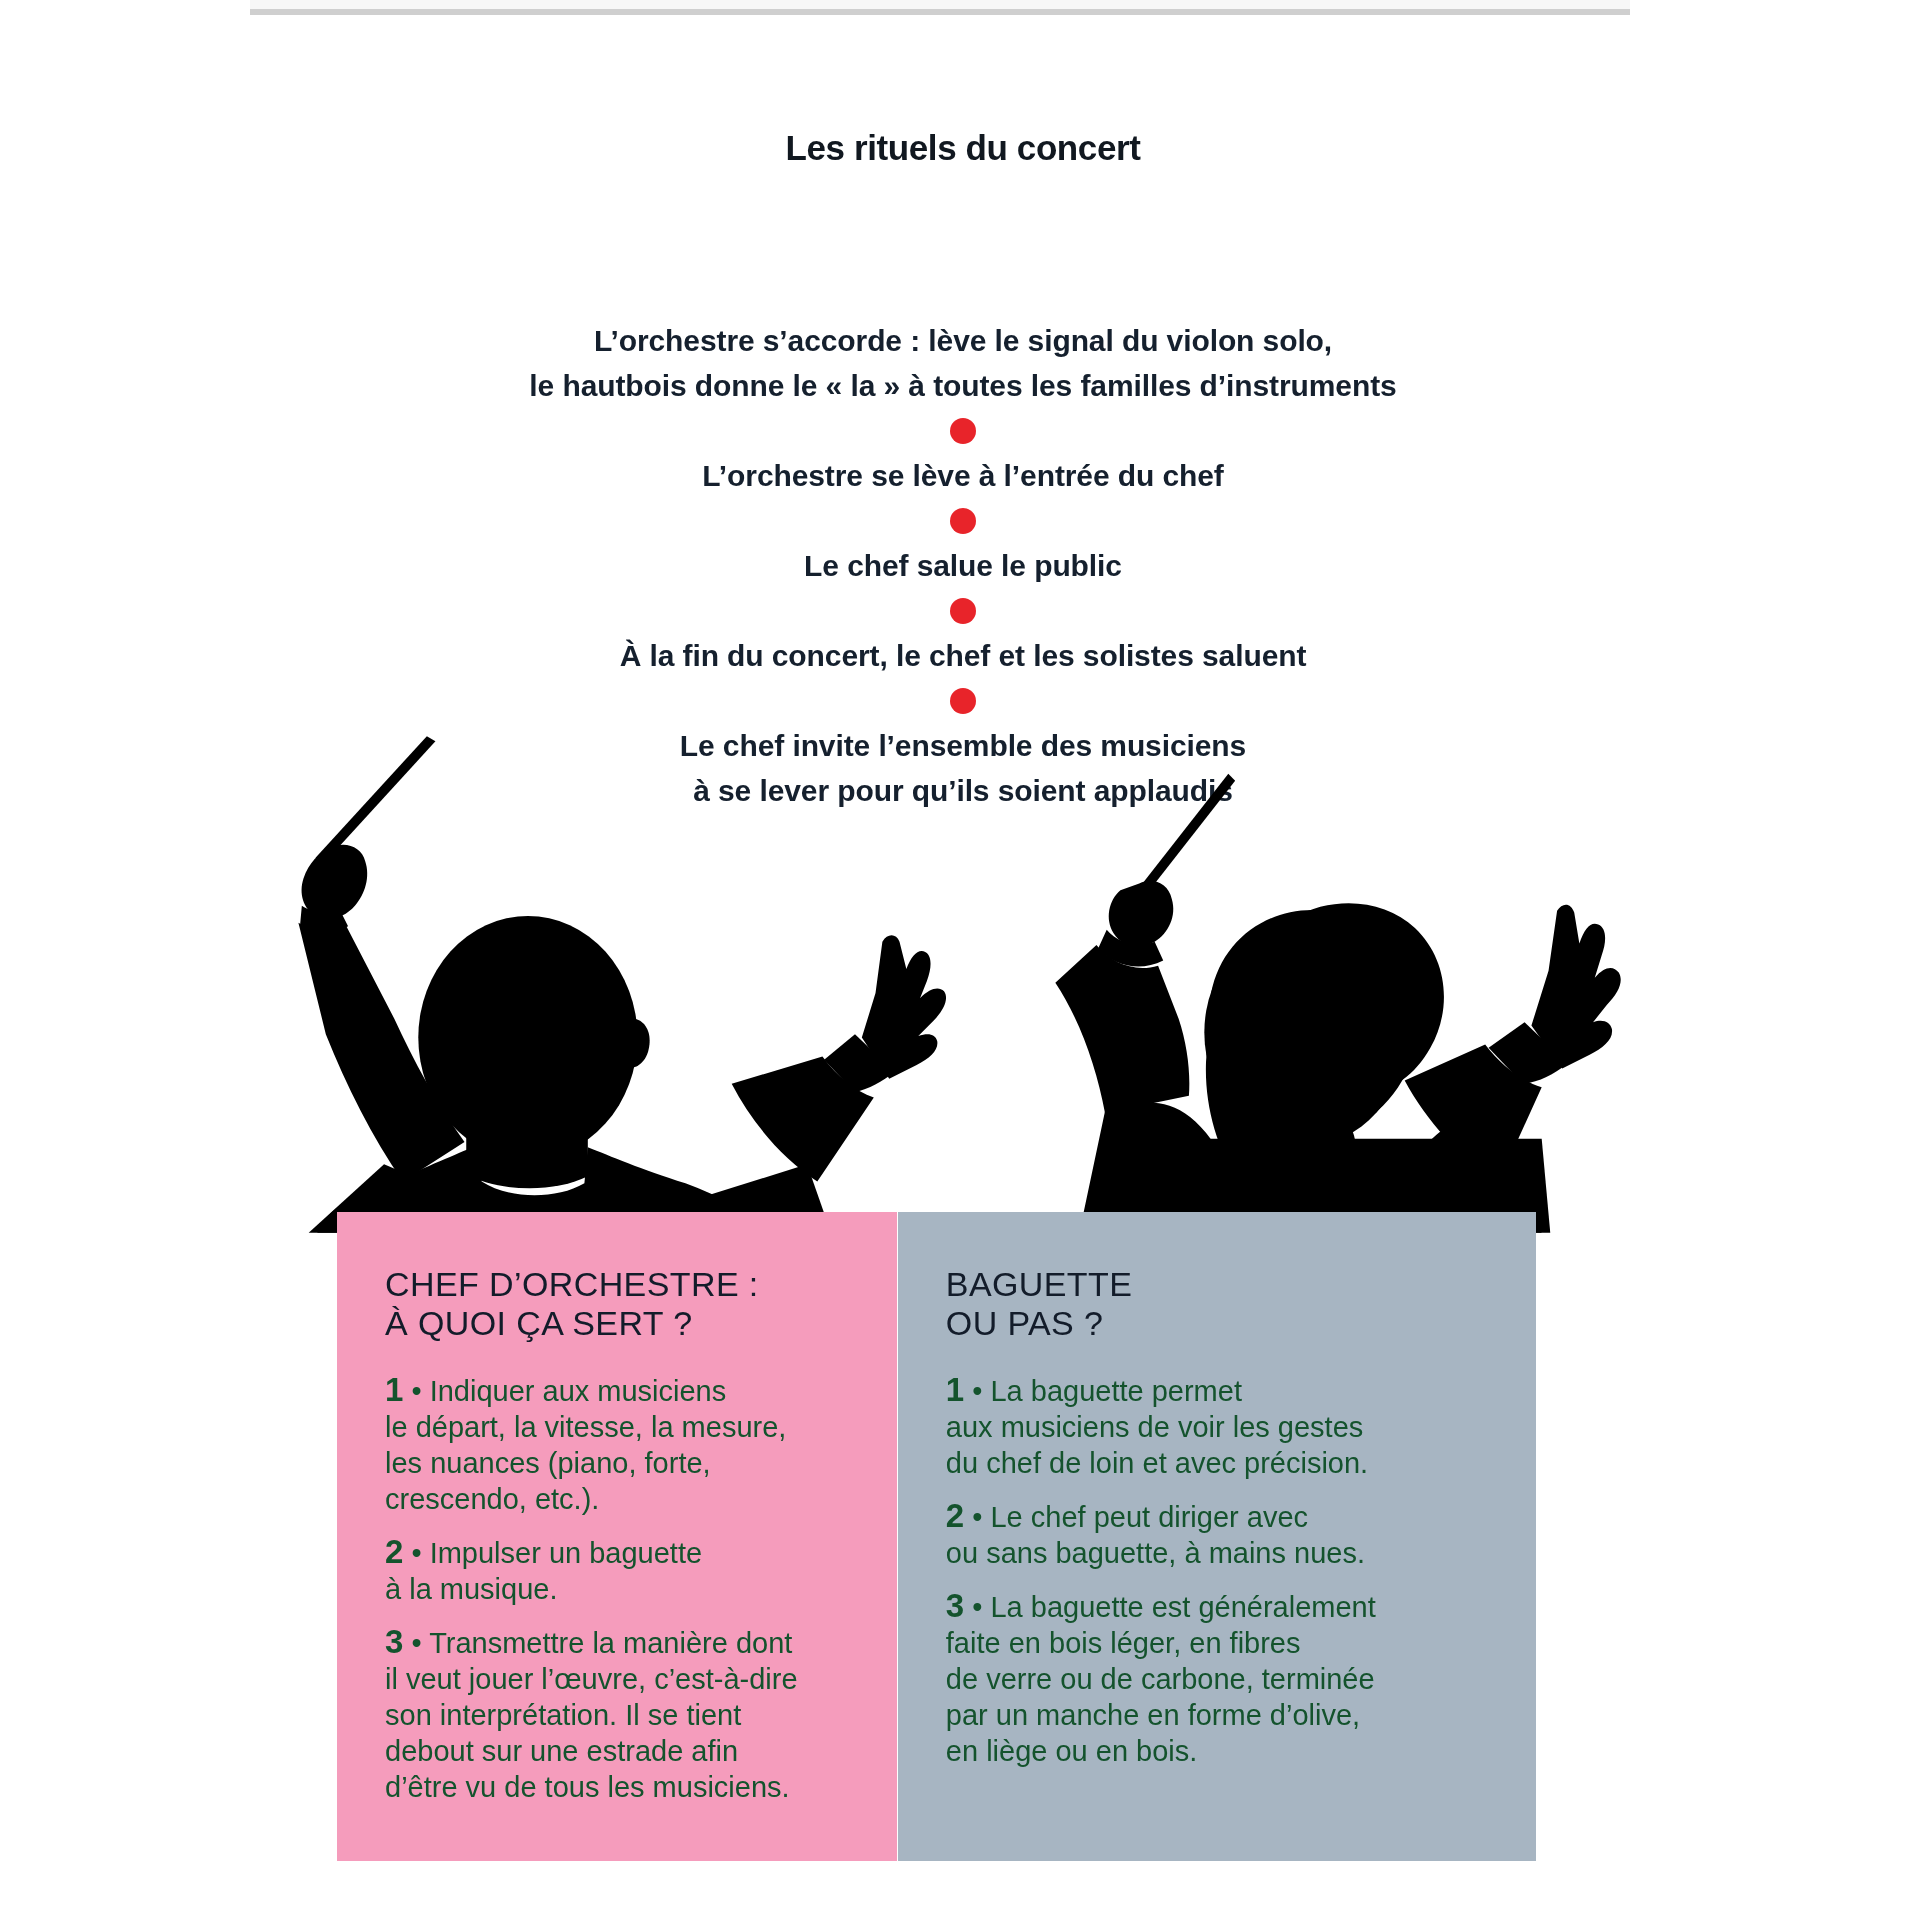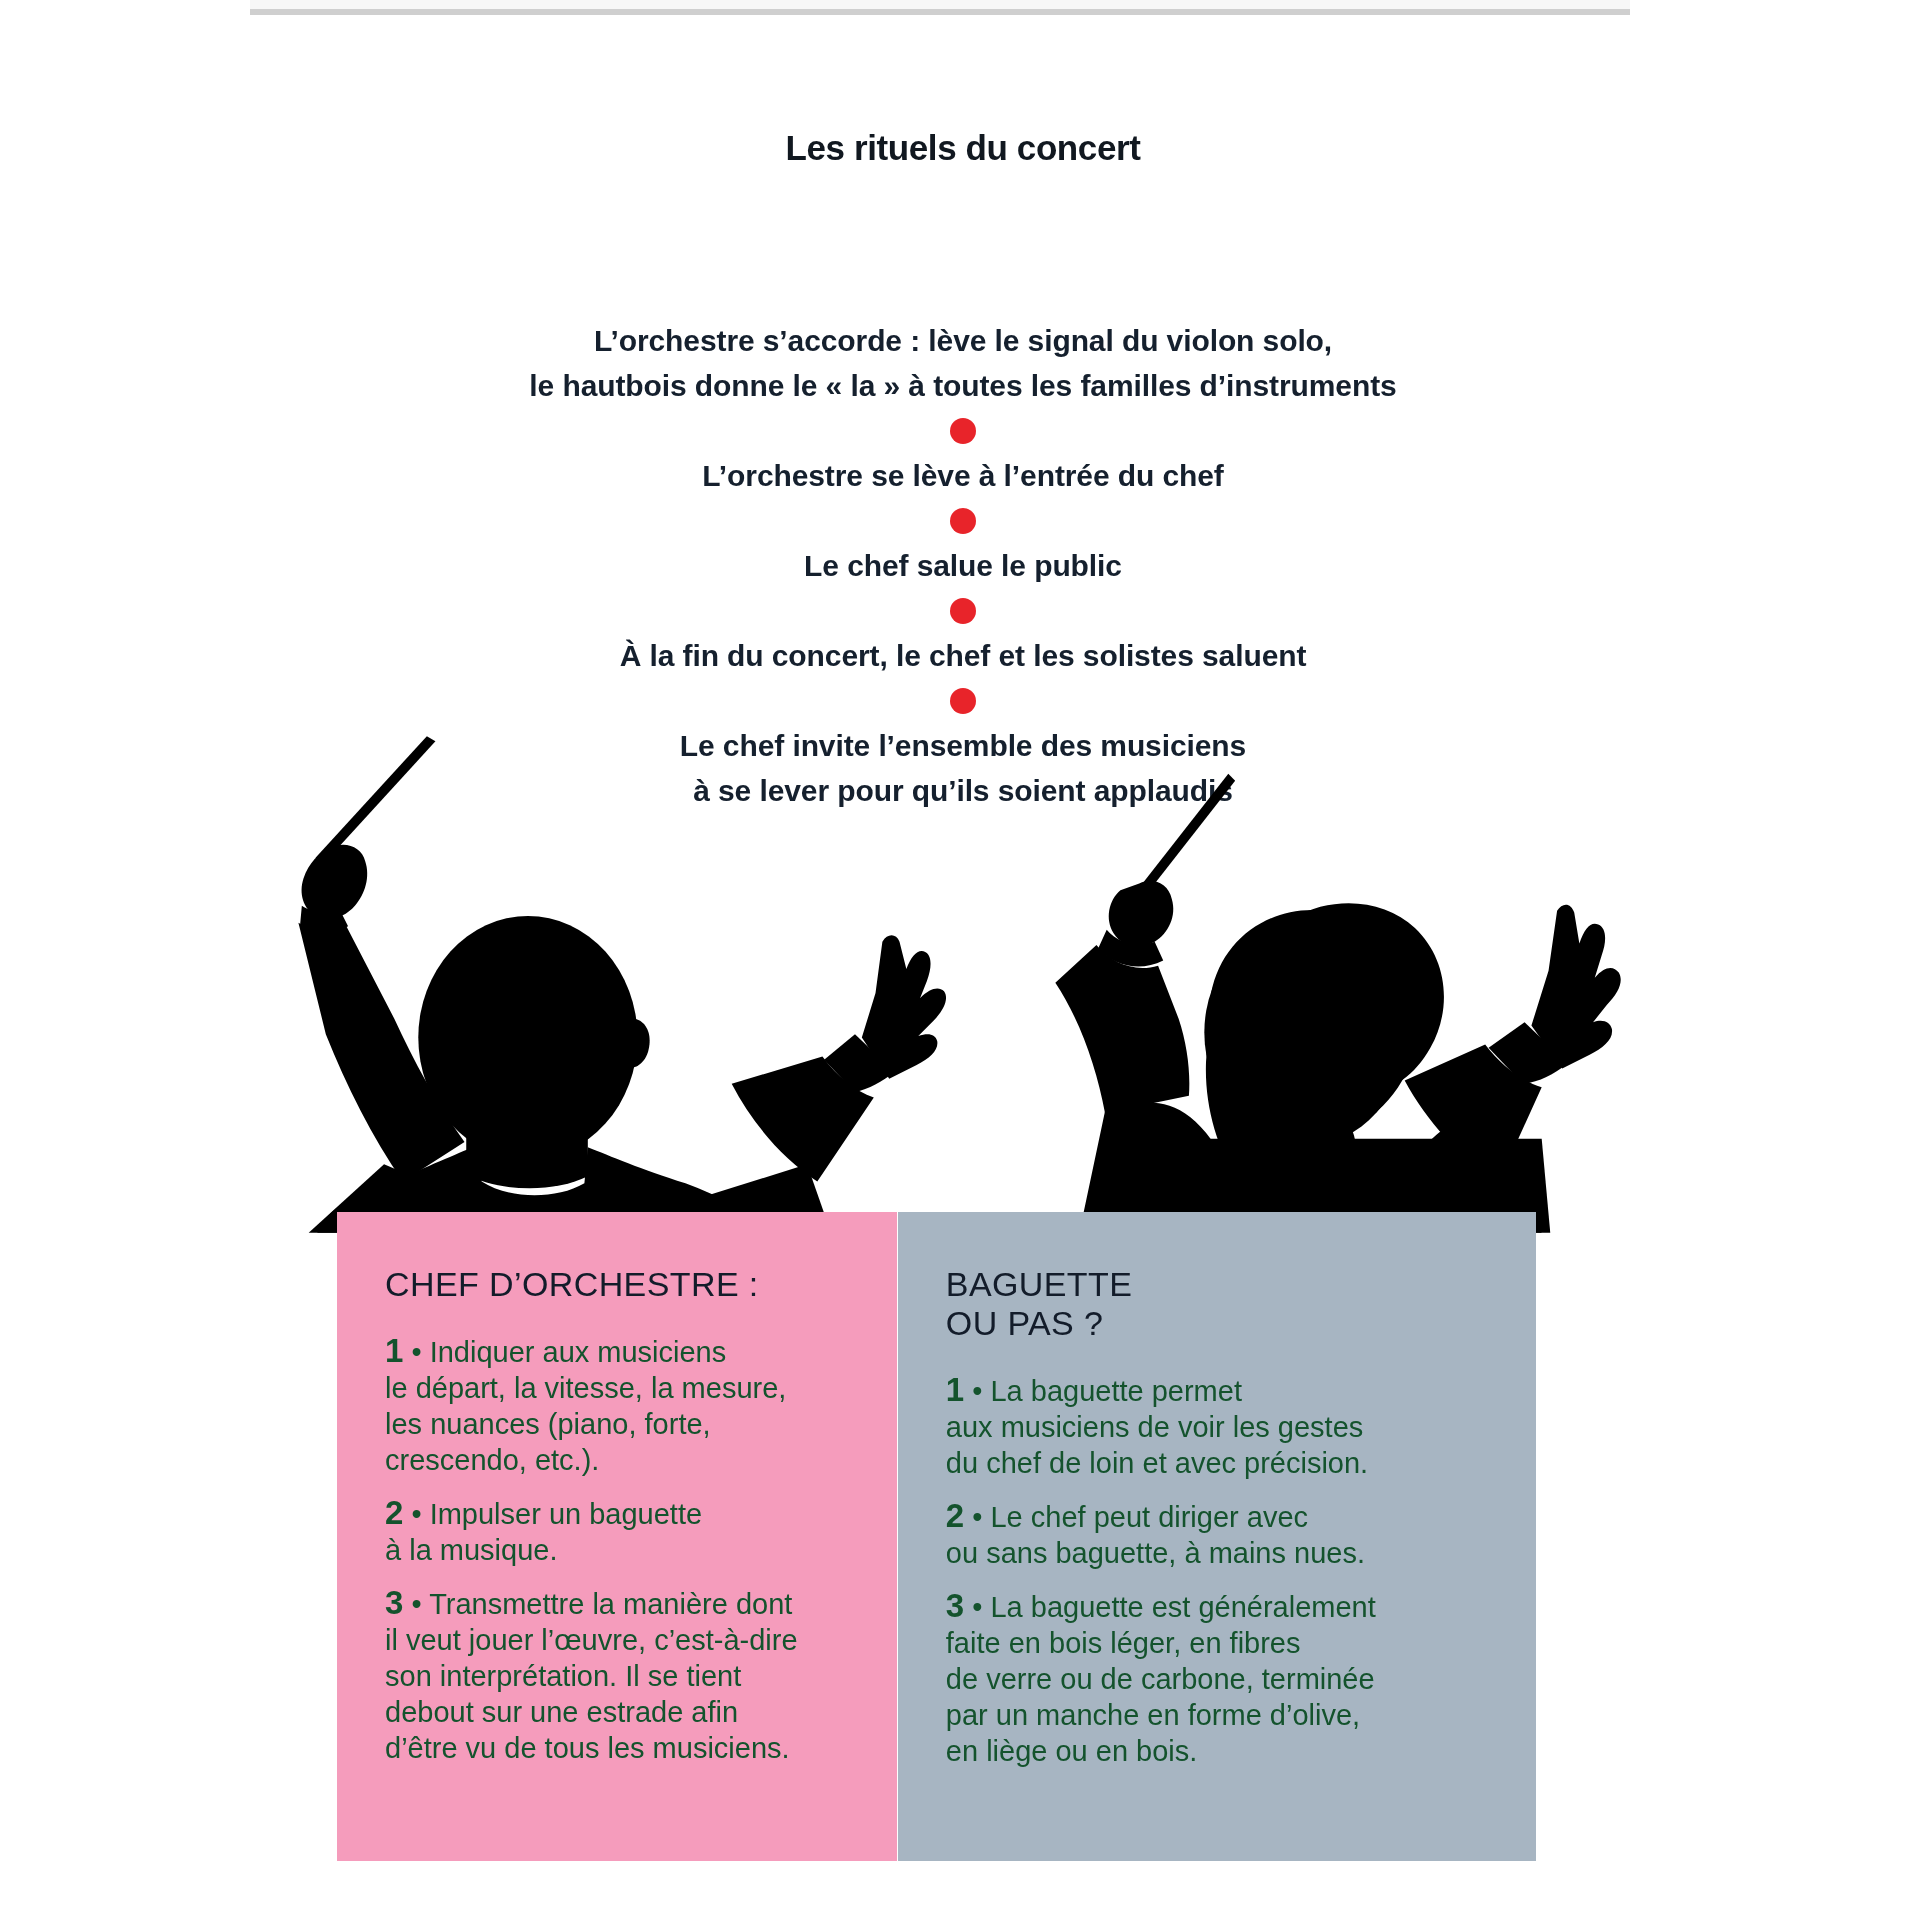--- a/index.html
+++ b/index.html
@@ -284,20 +284,21 @@
         </g>
       </g>
     </svg>
   </div>
 
   <div class="panels">
 
     <div class="panel panel-pink">
       <div class="panel-heading">
         <span class="ln">CHEF D’ORCHESTRE :</span>
+        <span class="ln">À QUOI ÇA SERT ?</span>
       </div>
 
       <div class="panel-item">
         <span class="num">1</span>
         <span>•</span>
         <span>Indiquer aux musiciens</span>
         <span class="ln">le départ, la vitesse, la mesure,</span>
         <span class="ln">les nuances (piano, forte,</span>
         <span class="ln">crescendo, etc.).</span>
       </div>

